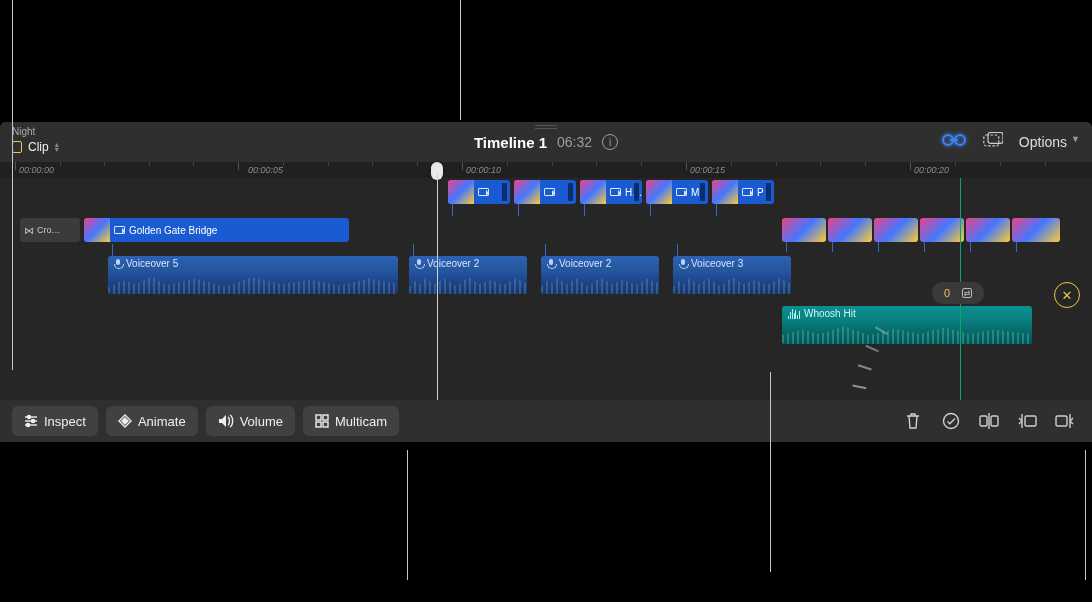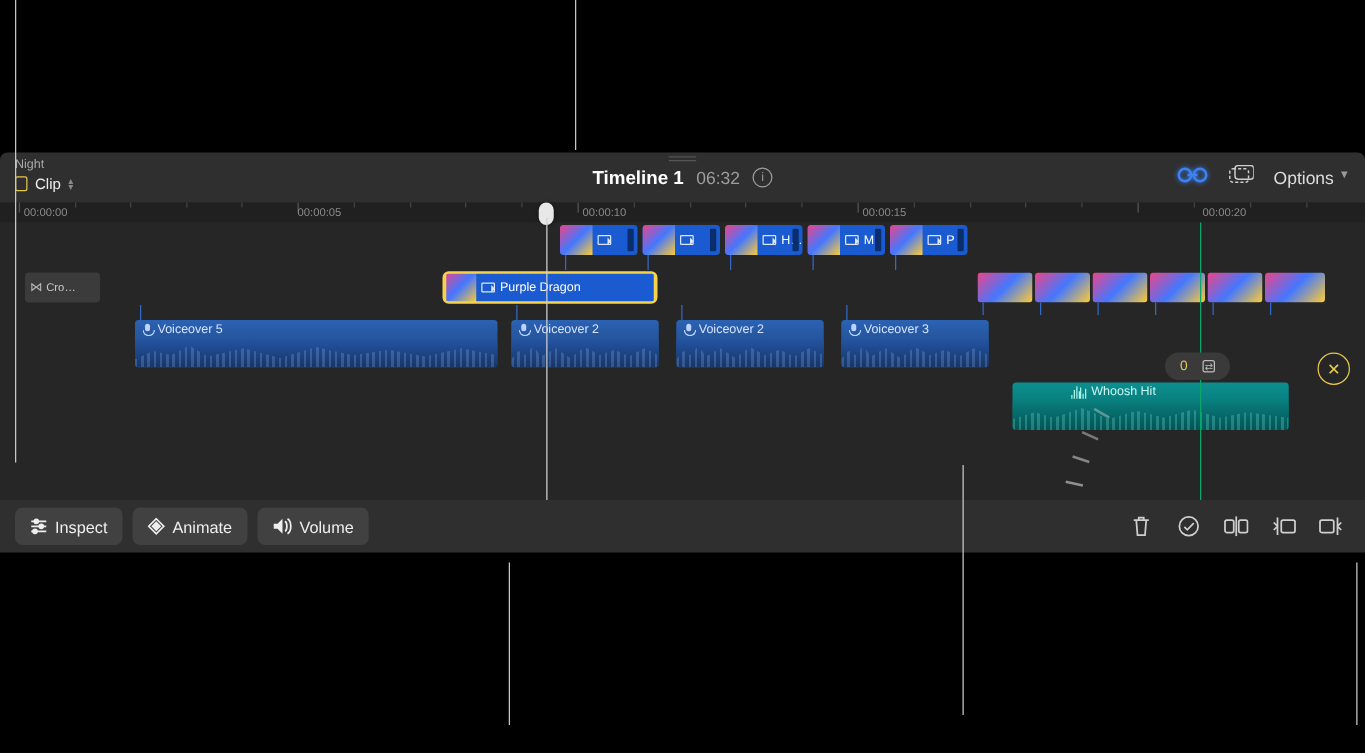--- a/index.html
+++ b/index.html
@@ -23,21 +23,21 @@
   .hdr-right { position:absolute; right:12px; top:0; height:40px; display:flex; align-items:center; gap:16px; }
   .link-ic { color:#3b82f6; font-size:18px; filter: drop-shadow(0 0 2px #3b82f6); }
   .proxy-ic svg { width:20px; height:16px; }
   .opt-btn { display:flex; align-items:flex-start; gap:4px; font-size:14px; color:#ddd; cursor:pointer; }
   .opt-btn .dc { font-size:9px; color:#999; }
 
   
   .ruler { position:absolute; top:40px; left:0; right:0; height:16px; background:#202020; }
   .tick-major { position:absolute; top:0; width:1px; height:8px; background:#555; }
   .tick-minor { position:absolute; top:0; width:1px; height:4px; background:#444; }
-  .tick-lbl { position:absolute; top:3px; font-size:9px; color:#8a8a8a; }
+  .tick-lbl { position:absolute; top:3px; font-size:9px; color:#8a8a8a;font-style:italic; }
 
   
   .tracks { position:absolute; top:56px; left:0; right:0; bottom:42px; background:#262626; }
   .lane { position:absolute; left:0; right:0; }
 
   
   .clip { position:absolute; height:24px; border-radius:3px; overflow:hidden; display:flex; align-items:center; font-size:10px; color:#fff; }
   .thumb { width:26px; height:100%; background:linear-gradient(135deg,#e48,#47f,#fc3); flex:0 0 auto; }
   .cicon { width:10px; height:10px; margin:0 4px; flex:0 0 auto; opacity:.85; }
   .ctxt { white-space:nowrap; overflow:hidden; text-overflow:ellipsis; }
@@ -156,39 +156,39 @@
     </div>
 
     <div class="ruler" id="ruler">
         <div class="tick-major" style="left: 15px;"></div>
         <div class="tick-lbl" style="left: 19px;">00:00:00</div>
         <div class="tick-minor" style="left: 59.6px;"></div>
         <div class="tick-minor" style="left: 104.2px;"></div>
         <div class="tick-minor" style="left: 148.8px;"></div>
         <div class="tick-minor" style="left: 193.4px;"></div>
         <div class="tick-major" style="left: 238px;"></div>
-        <div class="tick-lbl" style="left: 238px; text-align: right;">00:00:05</div>
+        <div class="tick-lbl" style="left: 248px; text-align: right;">00:00:05</div>
         <div class="tick-minor" style="left: 282.8px;"></div>
         <div class="tick-minor" style="left: 327.6px;"></div>
         <div class="tick-minor" style="left: 372.4px;"></div>
         <div class="tick-minor" style="left: 417.2px;"></div>
         <div class="tick-major" style="left: 462px;"></div>
         <div class="tick-lbl" style="left: 466px;">00:00:10</div>
         <div class="tick-minor" style="left: 506.8px;"></div>
         <div class="tick-minor" style="left: 551.6px;"></div>
         <div class="tick-minor" style="left: 596.4px;"></div>
         <div class="tick-minor" style="left: 641.2px;"></div>
         <div class="tick-major" style="left: 686px;"></div>
         <div class="tick-lbl" style="left: 690px;">00:00:15</div>
         <div class="tick-minor" style="left: 730.8px;"></div>
         <div class="tick-minor" style="left: 775.6px;"></div>
         <div class="tick-minor" style="left: 820.4px;"></div>
         <div class="tick-minor" style="left: 865.2px;"></div>
         <div class="tick-major" style="left: 910px;"></div>
-        <div class="tick-lbl" style="left: 914px; margin-left: 48px;">00:00:20</div>
+        <div class="tick-lbl" style="left: 914px;">00:00:20</div>
         <div class="tick-minor" style="left: 955px;"></div>
         <div class="tick-minor" style="left: 1000px;"></div>
         <div class="tick-minor" style="left: 1045px;"></div>
       </div>
 
     <div class="tracks">
 
       <div id="lane-top" class="lane" style="top:2px;height:24px;">
           <div class="clip vclip" style="left: 448px; width: 62px;">
             <div class="thumb"></div>
@@ -236,26 +236,24 @@
           <div class="connector" style="left: 413px; top: 66px; height: 12px;"></div>
           <div class="connector" style="left: 545px; top: 66px; height: 12px;"></div>
           <div class="connector" style="left: 677px; top: 66px; height: 12px;"></div>
         </div>
 
       <div id="lane-main" class="lane" style="top:38px;height:28px;">
           <div class="trans" style="left: 20px; top: 2px; width: 60px;">
             <span class="ti">⋈</span>
             <span>Cro…</span>
           </div>
-          <div class="clip vclip sel-outline" style="left: 355px; width: 170px; top: 2px;">
-            <div class="thumb"></div>
-            <span class="cam-ic cicon"></span>
-            <span class="ctxt">Purple Dragon</span>
-            <div class="sel-handle" style="left: -4px;"></div>
-            <div class="sel-handle" style="right: -4px;"></div>
+          <div class="clip vclip" style="left: 84px; width: 265px; top: 2px;">
+            <div class="thumb"></div>
+            <span class="cam-ic cicon"></span>
+            <span class="ctxt">Golden Gate Bridge</span>
           </div>
           <div class="clip vclip" style="left: 782px; width: 44px; top: 2px;">
             <div class="thumb" style="width: 100%;"></div>
           </div>
           <div class="clip vclip" style="left: 828px; width: 44px; top: 2px;">
             <div class="thumb" style="width: 100%;"></div>
           </div>
           <div class="clip vclip" style="left: 874px; width: 44px; top: 2px;">
             <div class="thumb" style="width: 100%;"></div>
           </div>
@@ -295,21 +293,21 @@
           <div class="aclip" style="left: 673px; width: 118px;">
             <div class="ahdr">
               <span class="mic" style="color: rgb(188, 211, 255);"></span>
               <span>Voiceover 3</span>
             </div>
             <div class="wave"></div>
           </div>
         </div>
 
       <div id="lane-mus" class="lane" style="top:128px;height:38px;">
-          <div class="mclip" style="left: 810px; width: 221px; padding-left: 41px;">
+          <div class="mclip" style="left: 782px; width: 250px;">
             <div class="ahdr">
               <span class="wav-ic" style="color: rgb(169, 243, 234);">
                 <i style="height: 3px;"></i>
                 <i style="height: 7px;"></i>
                 <i style="height: 10px;"></i>
                 <i style="height: 6px;"></i>
                 <i style="height: 9px;"></i>
                 <i style="height: 4px;"></i>
                 <i style="height: 8px;"></i>
               </span>
@@ -369,20 +367,31 @@
       <div class="btn">
         <span class="bi">
           <svg width="16" height="14" viewBox="0 0 16 14" fill="#eee">
               <path d="M1 5h3l4-4v12l-4-4H1z"></path>
               <path d="M10 3c2 1 2 7 0 8" fill="none" stroke="#eee" stroke-width="1.4"></path>
               <path d="M12 1c3.5 2 3.5 10 0 12" fill="none" stroke="#eee" stroke-width="1.4"></path>
             </svg>
         </span>
         <span>Volume</span>
       </div>
+      <div class="btn">
+        <span class="bi">
+          <svg width="14" height="14" viewBox="0 0 14 14" fill="none" stroke="#eee" stroke-width="1.4">
+              <rect x="1" y="1" width="5" height="5"></rect>
+              <rect x="8" y="1" width="5" height="5"></rect>
+              <rect x="1" y="8" width="5" height="5"></rect>
+              <rect x="8" y="8" width="5" height="5"></rect>
+            </svg>
+        </span>
+        <span>Multicam</span>
+      </div>
 
       <div style="flex:1"></div>
 
       <div style="display:flex; gap:4px; padding-right:10px;">
         <div class="icn-btn">
           <svg width="16" height="18" viewBox="0 0 16 18" fill="none" stroke="#cfcfcf" stroke-width="1.4">
               <path d="M2 4h12M6 4V2h4v2M4 4l1 12h6l1-12"></path>
             </svg>
         </div>
         <div class="icn-btn">

